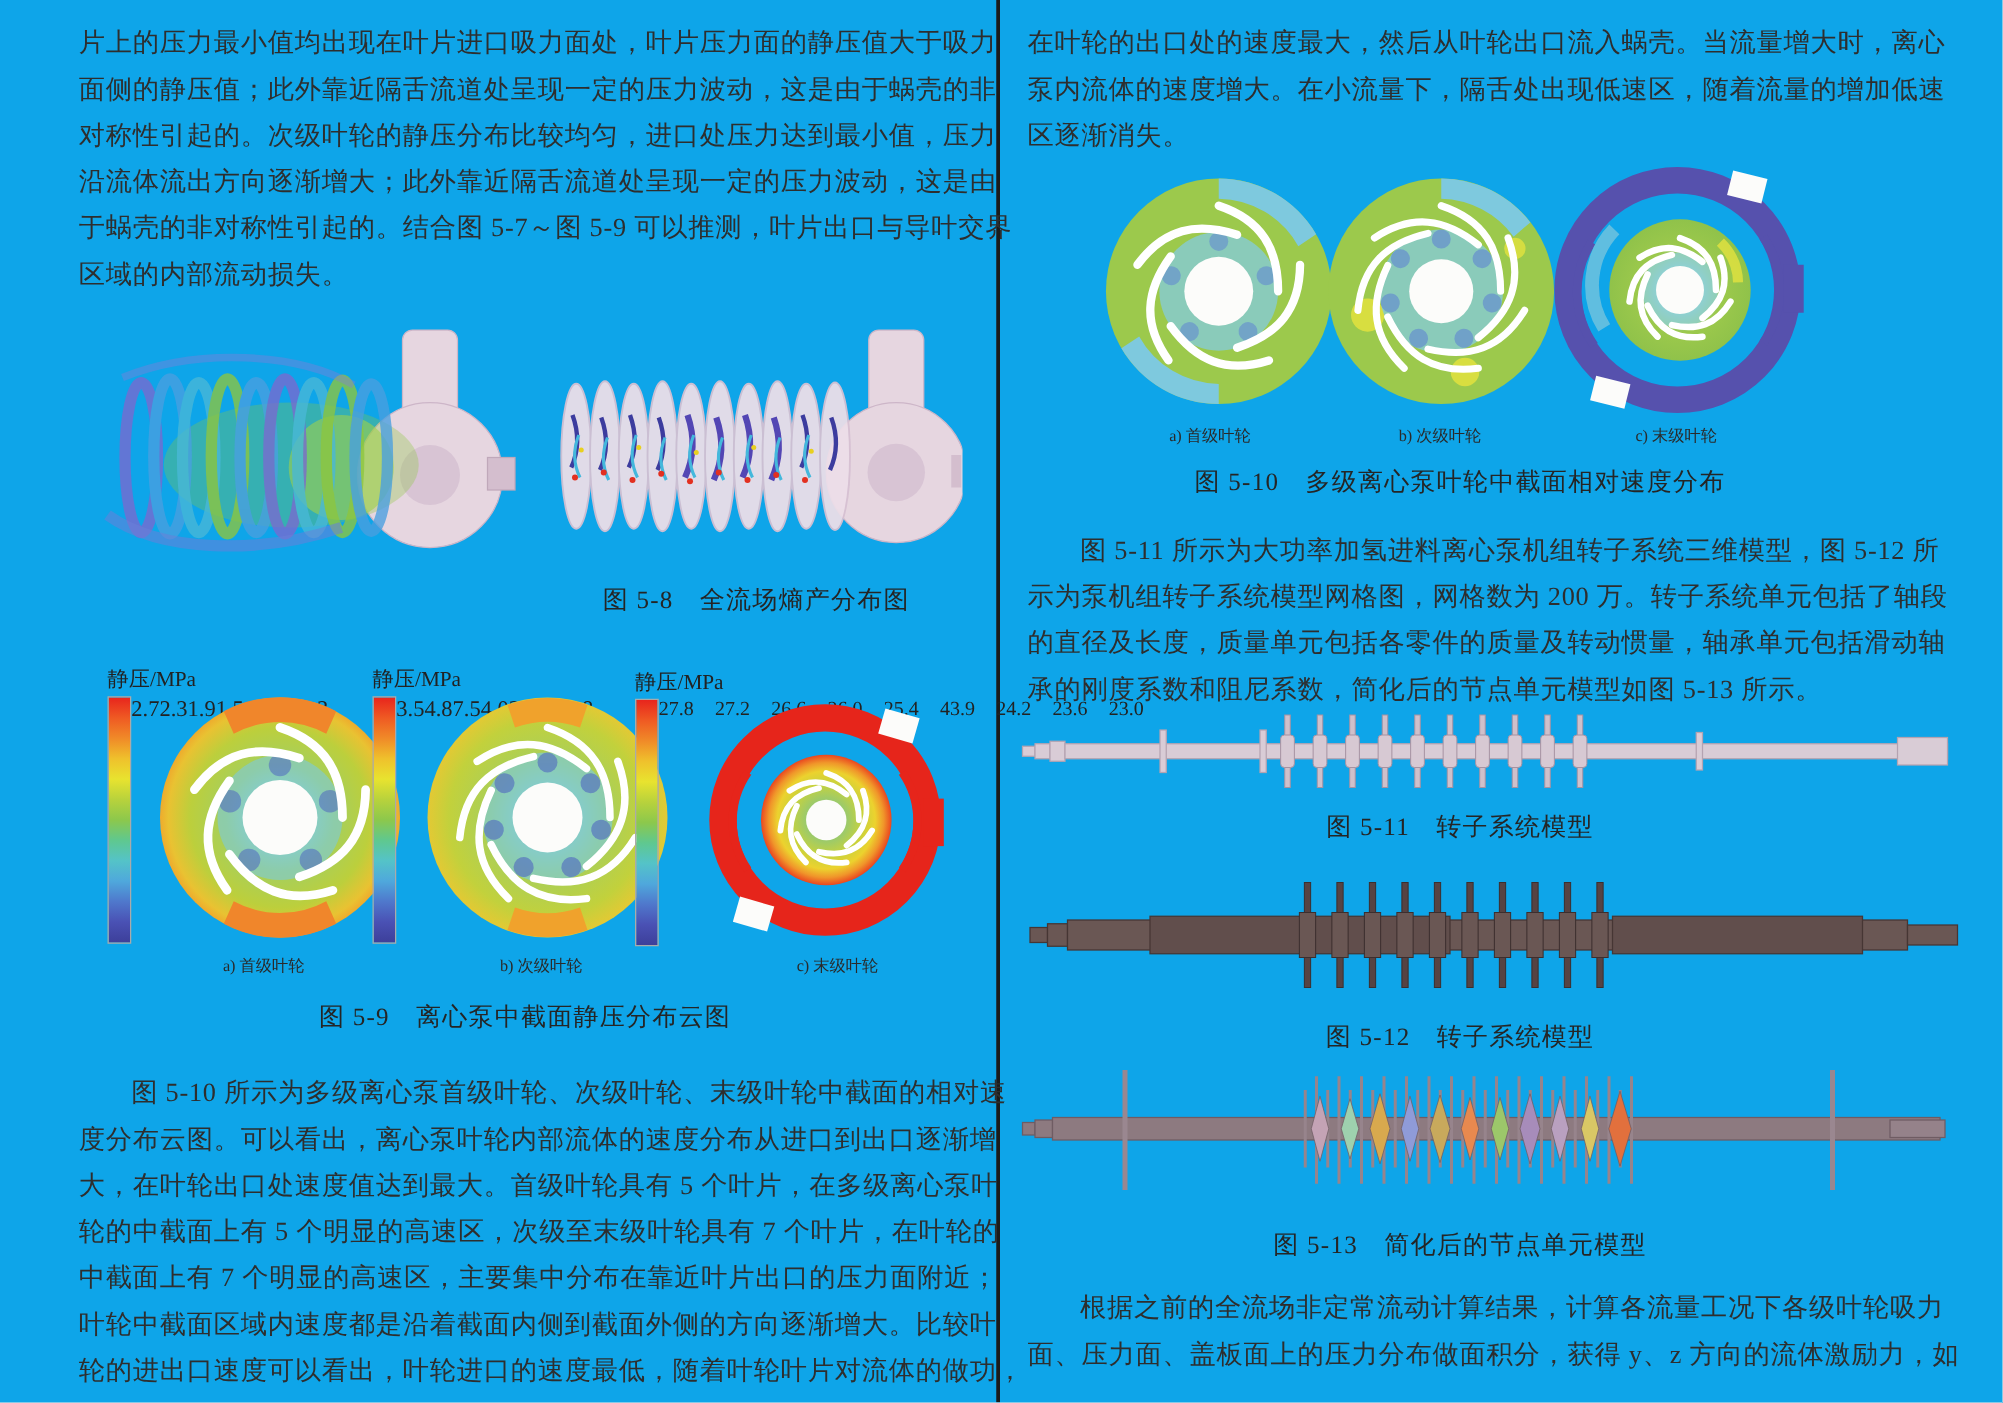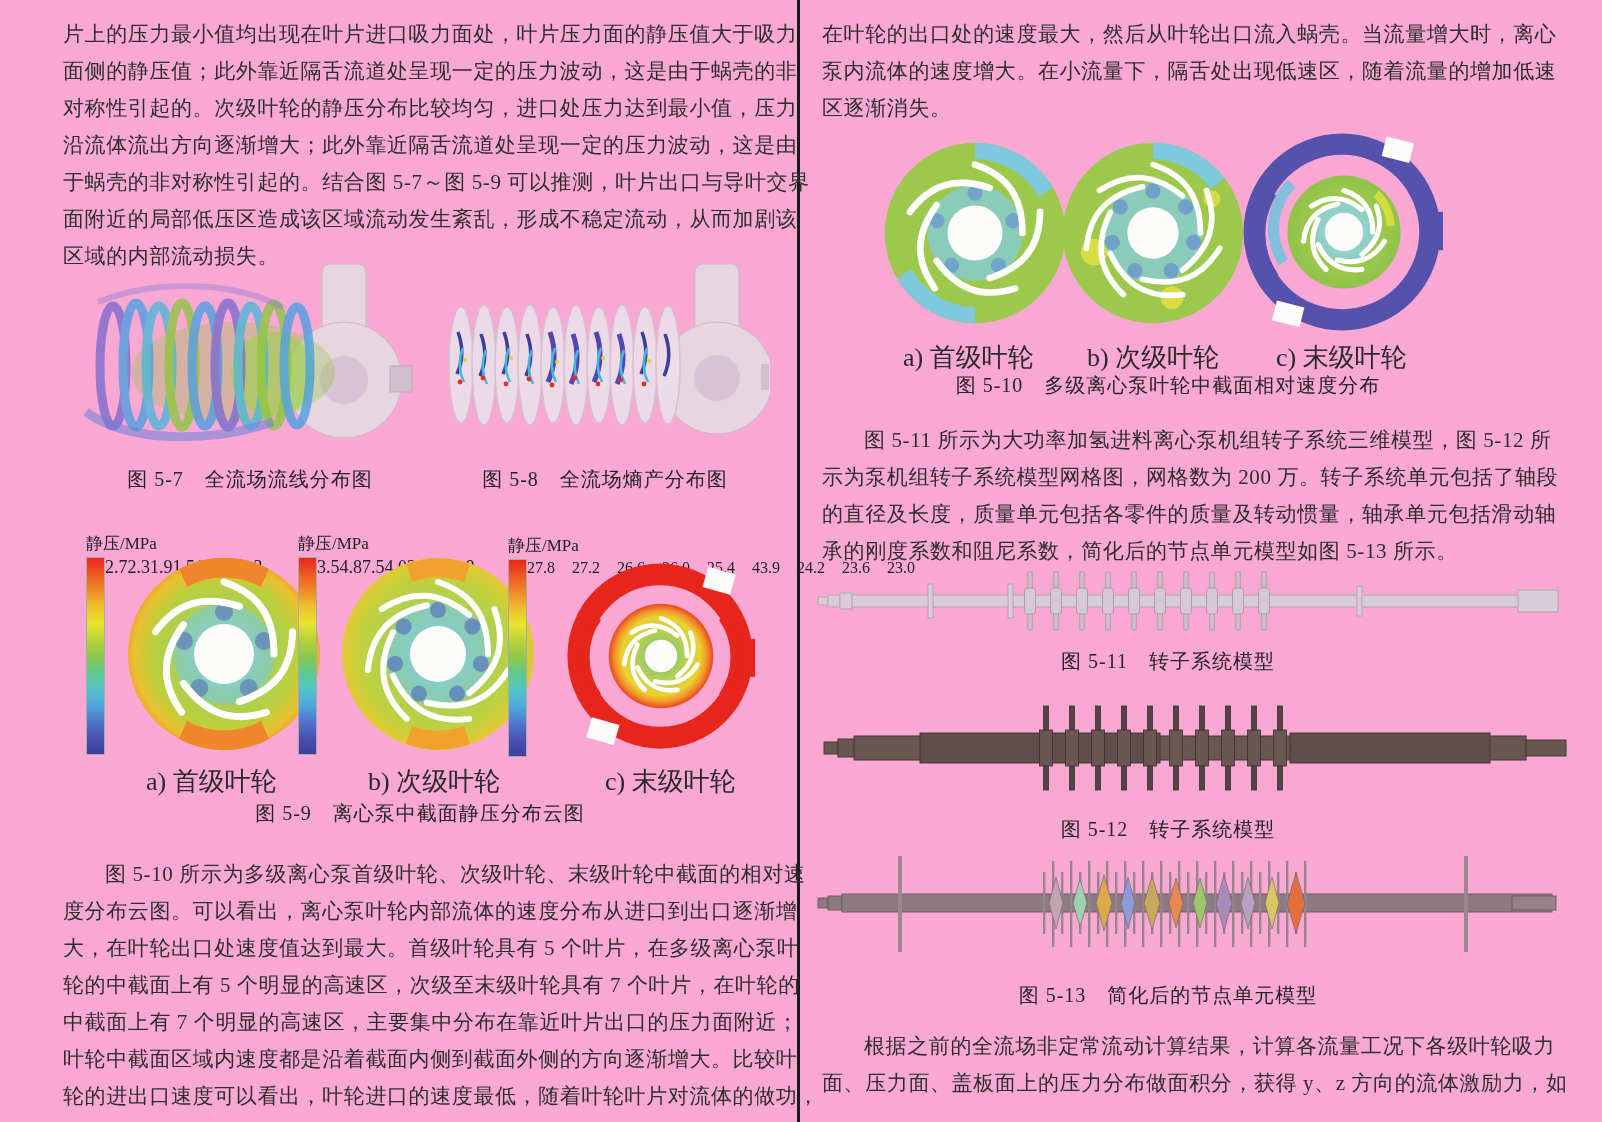--- a/index.html
+++ b/index.html
@@ -1,23 +1,23 @@
 <!DOCTYPE html>
 <html><head>
 <meta charset="utf-8">
 <style>
   html,body{margin:0;padding:0;background:#e8e8e6;}
-  .page{position:relative;width:1602px;height:1122px;background:#f9a8d4;overflow:hidden;
+  .page{position:relative;width:1602px;height:1122px;background:#0ea5e9;overflow:hidden;
         font-family:"Liberation Serif","DejaVu Serif",serif;color:#2e2e2e;}
   .abs{position:absolute;}
   .divider{position:absolute;background:#1b1b1b;}
   .para .line{height:37px;line-height:37px;font-size:21px;letter-spacing:.6px;white-space:nowrap;}
   .indent{text-indent:2em;}
   .caption{text-align:center;font-size:20px;letter-spacing:1px;color:#252525;}
-  .subcap{text-align:center;font-size:26px;color:#2a2a2a;white-space:nowrap;}
+  .subcap{text-align:center;font-size:13px;color:#2a2a2a;white-space:nowrap;}
   .cbar{display:flex;flex-direction:column;}
   .cbar-title{font-size:17px;margin-bottom:2px;color:#222;}
   .cbar-body{display:flex;}
   .cbar-bar{width:17px;height:196px;border:1px solid #aaa;
     background:linear-gradient(#e8251d,#ef5a23,#f08a28,#efc12c,#e8e32f,#b8d23c,#8cc84c,#5fc88f,#54c3c8,#4fa8dc,#4f78cc,#4a51b4,#3d3f9a);}
   .cbar-ticks{display:flex;justify-content:space-between;height:198px;
     margin-left:0;font-size:18px;color:#222;}
   .cbar-ticks.small{font-size:16px;gap:17px;}
 </style>
 </head>
@@ -61,21 +61,20 @@
 <div class="page">
 
   <div class="divider" style="left:797px;top:0;width:3px;height:1122px"></div>
 
   <div class="para abs" style="left:63px;top:16px;width:714px">
     <div class="line">片上的压力最小值均出现在叶片进口吸力面处，叶片压力面的静压值大于吸力</div>
     <div class="line">面侧的静压值；此外靠近隔舌流道处呈现一定的压力波动，这是由于蜗壳的非</div>
     <div class="line">对称性引起的。次级叶轮的静压分布比较均匀，进口处压力达到最小值，压力</div>
     <div class="line">沿流体流出方向逐渐增大；此外靠近隔舌流道处呈现一定的压力波动，这是由</div>
     <div class="line">于蜗壳的非对称性引起的。结合图 5-7～图 5-9 可以推测，叶片出口与导叶交界</div>
-    <div class="line">面附近的局部低压区造成该区域流动发生紊乱，形成不稳定流动，从而加剧该</div>
     <div class="line">区域的内部流动损失。</div>
   </div>
 
   <svg class="abs" style="left:68px;top:260px" width="345" height="202" viewBox="0 0 345 202">
     <rect x="254" y="4" width="44" height="74" rx="8" fill="#e6d6e0" stroke="#cdb6c8"></rect>
     <circle cx="276" cy="120" r="58" fill="#e6d6e0" stroke="#cdb6c8"></circle>
     <circle cx="276" cy="120" r="24" fill="#d8c4d4"></circle>
     <rect x="322" y="106" width="22" height="26" fill="#d4bece" stroke="#c0a8ba"></rect>
     <ellipse cx="165" cy="112" rx="102" ry="50" fill="#8dc63f" opacity="0.32"></ellipse>
     <ellipse cx="205" cy="114" rx="42" ry="42" fill="#9fd14b" opacity="0.6"></ellipse>
@@ -149,21 +148,20 @@
       <g fill="#e8d020">
         <circle cx="40" cy="100" r="2"></circle>
           <circle cx="86" cy="98" r="2"></circle>
           <circle cx="132" cy="102" r="2"></circle>
         <circle cx="178" cy="98" r="2"></circle>
           <circle cx="224" cy="101" r="2"></circle>
       </g>
     </g>
   </svg>
 
-  <div class="caption abs" style="left:100px;top:466px;width:300px">图 5-7　全流场流线分布图</div>
   <div class="caption abs" style="left:455px;top:466px;width:300px">图 5-8　全流场熵产分布图</div>
 
   <div class="cbar abs" style="left:86px;top:532px">
     <div class="cbar-title">静压/MPa</div>
     <div class="cbar-body">
       <div class="cbar-bar"></div>
       <div class="cbar-ticks">
         <span>2.7</span>
         <span>2.3</span>
         <span>1.9</span>

